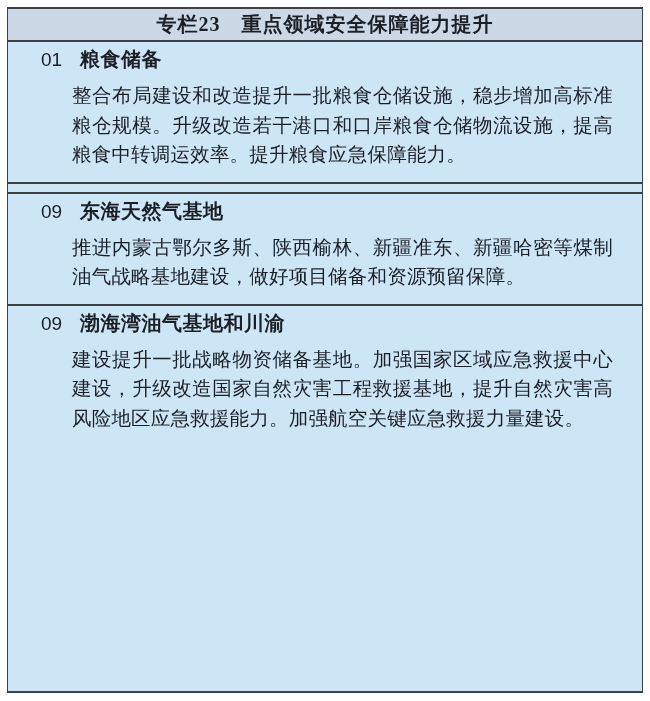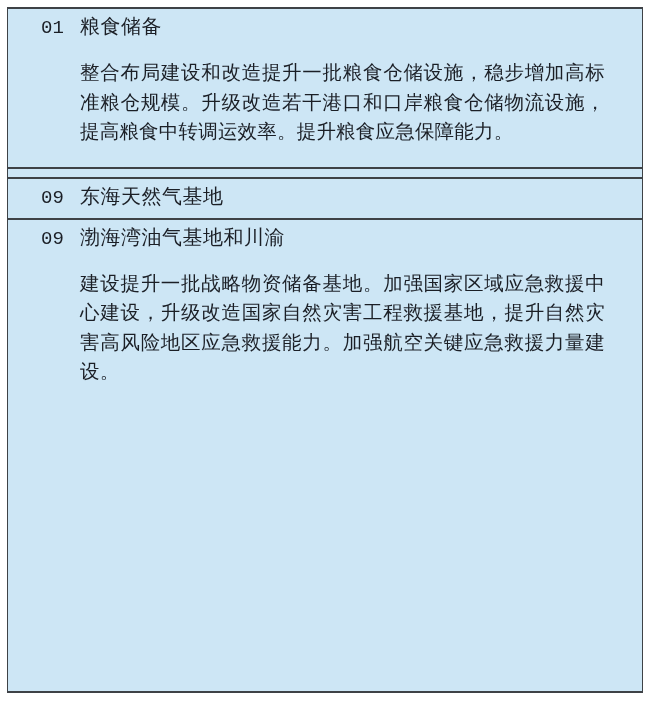--- a/index.html
+++ b/index.html
@@ -43,61 +43,63 @@
     border-top: 2px solid var(--border, #3e4246);
   }
   .section-head {
     display: flex;
     align-items: baseline;
     padding-left: 33px;
     line-height: 29px;
     font-size: 20px;
   }
   .section-num {
-    font-family: Liberation Mono, monospace;
+    font-family: Liberation Sans, sans-serif;
     font-size: 19px;
     width: 39px;
     flex: 0 0 39px;
   }
   .section-heading {
-    font-weight: normal;
+    font-weight: bold;
     letter-spacing: 0.5px;
   }
   .section-body {
-    margin: 15px;
+    margin: 7px;
     padding: 0 22px 0 57px;
     font-size: 19.5px;
     line-height: 29.5px;
     text-align: justify;
     letter-spacing: 0.2px;
   }
 </style>
 </head>
 <body>
 
 <div class="page">
   <div class="panel">
 
+    <div class="panel-title">专栏23　重点领域安全保障能力提升</div>
 
     <div class="section">
       <div class="section-head">
         <span class="section-num">01</span>
         <span class="section-heading">粮食储备</span>
       </div>
       <p class="section-body">整合布局建设和改造提升一批粮食仓储设施，稳步增加高标准粮仓规模。升级改造若干港口和口岸粮食仓储物流设施，提高粮食中转调运效率。提升粮食应急保障能力。</p>
     </div>
 
     <div class="section">
     </div>
 
     <div class="section">
       <div class="section-head">
         <span class="section-num">09</span>
         <span class="section-heading">东海天然气基地</span>
       </div>
+      <p class="section-body">推进内蒙古鄂尔多斯、陕西榆林、新疆准东、新疆哈密等煤制油气战略基地建设，做好项目储备和资源预留保障。</p>
     </div>
 
 
     <div class="section">
       <div class="section-head">
         <span class="section-num">09</span>
         <span class="section-heading">渤海湾油气基地和川渝</span>
       </div>
       <p class="section-body">建设提升一批战略物资储备基地。加强国家区域应急救援中心建设，升级改造国家自然灾害工程救援基地，提升自然灾害高风险地区应急救援能力。加强航空关键应急救援力量建设。</p>
     </div>

